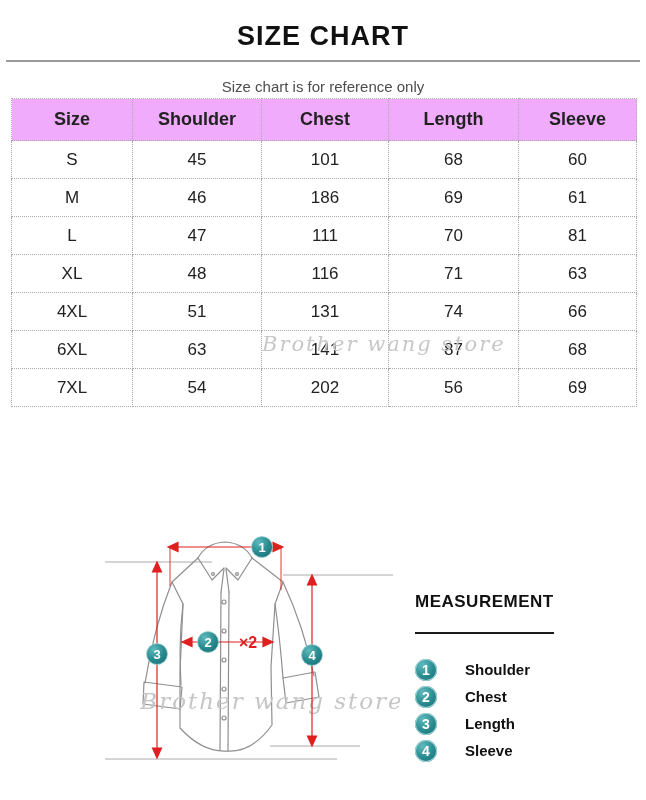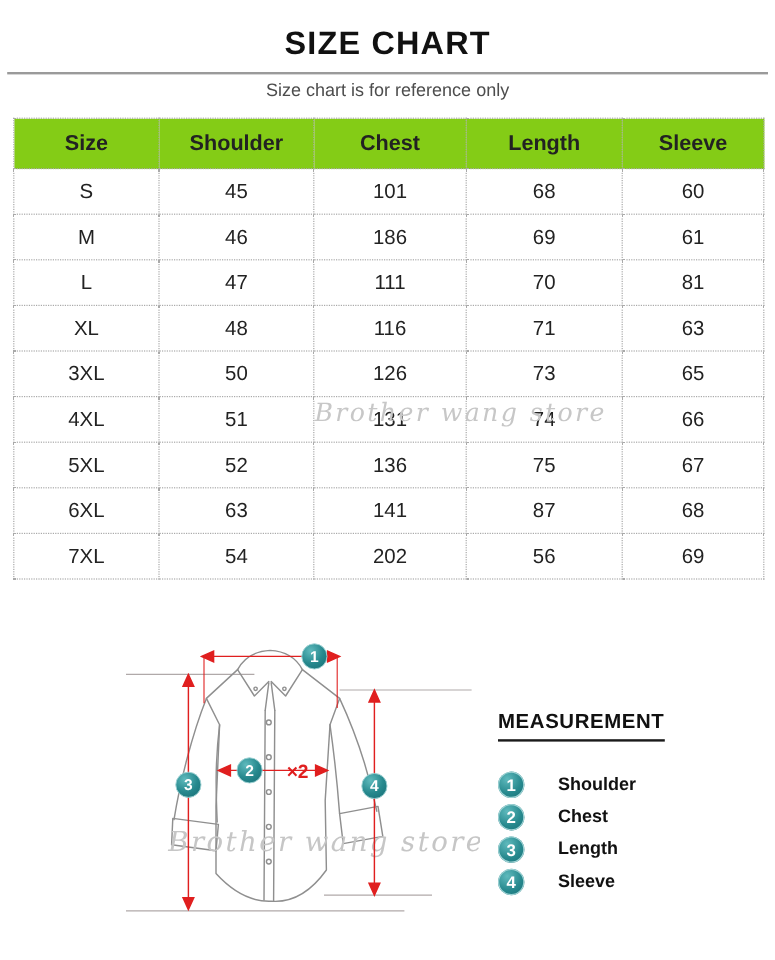--- a/index.html
+++ b/index.html
@@ -20,42 +20,42 @@
     letter-spacing:1px;
     color:#111;
     line-height:30px;
   }
   .rule{
     margin:9px 6px 0 6px;
     border-top:2px solid #9a9a9a;
     height:0;
   }
   .subtitle{
-    margin-top:5px;
+    margin-top:16px;
     text-align:center;
     font-size:15px;
     color:#4d4d4d;
   }
   
   table.size-table{
     position:absolute;
     left:11px; top:98px;
     width:625px;
     border-collapse:collapse;
     table-layout:fixed;
   }
   table.size-table th, table.size-table td{
     border:1px dotted #a9a9a9;
     text-align:center;
     vertical-align:middle;
     color:#222;
   }
   table.size-table th{
     height:39px;
-    background:#84cc16;
+    background:#f0abfc;
     font-size:18px;
     font-weight:bold;
   }
   table.size-table td{
     height:35px;
     font-size:17px;
     background:#fff;
   }
   
   .watermark-table{
@@ -81,21 +81,21 @@
     left:415px; top:592px;
     width:180px;
   }
   .legend-title{
     display:inline-block;
     font-size:17px;
     font-weight:bold;
     letter-spacing:0.5px;
     color:#111;
     border-bottom:2px solid #1a1a1a;
-    padding-bottom:4px;
+    padding-bottom:20px;
   }
   .legend-list{ margin-top:22px; }
   .legend-item{
     display:flex;
     align-items:center;
     height:27px;
   }
   .badge{
     width:22px;height:22px;
     border-radius:50%;
@@ -163,39 +163,25 @@
           <td>81</td>
         </tr>
         <tr>
           <td>XL</td>
           <td>48</td>
           <td>116</td>
           <td>71</td>
           <td>63</td>
         </tr>
         <tr>
-          <td>3XL</td>
-          <td>50</td>
-          <td>126</td>
-          <td>73</td>
-          <td>65</td>
-        </tr>
-        <tr>
           <td>4XL</td>
           <td>51</td>
           <td>131</td>
           <td>74</td>
           <td>66</td>
-        </tr>
-        <tr>
-          <td>5XL</td>
-          <td>52</td>
-          <td>136</td>
-          <td>75</td>
-          <td>67</td>
         </tr>
         <tr>
           <td>6XL</td>
           <td>63</td>
           <td>141</td>
           <td>87</td>
           <td>68</td>
         </tr>
         <tr>
           <td>7XL</td>

